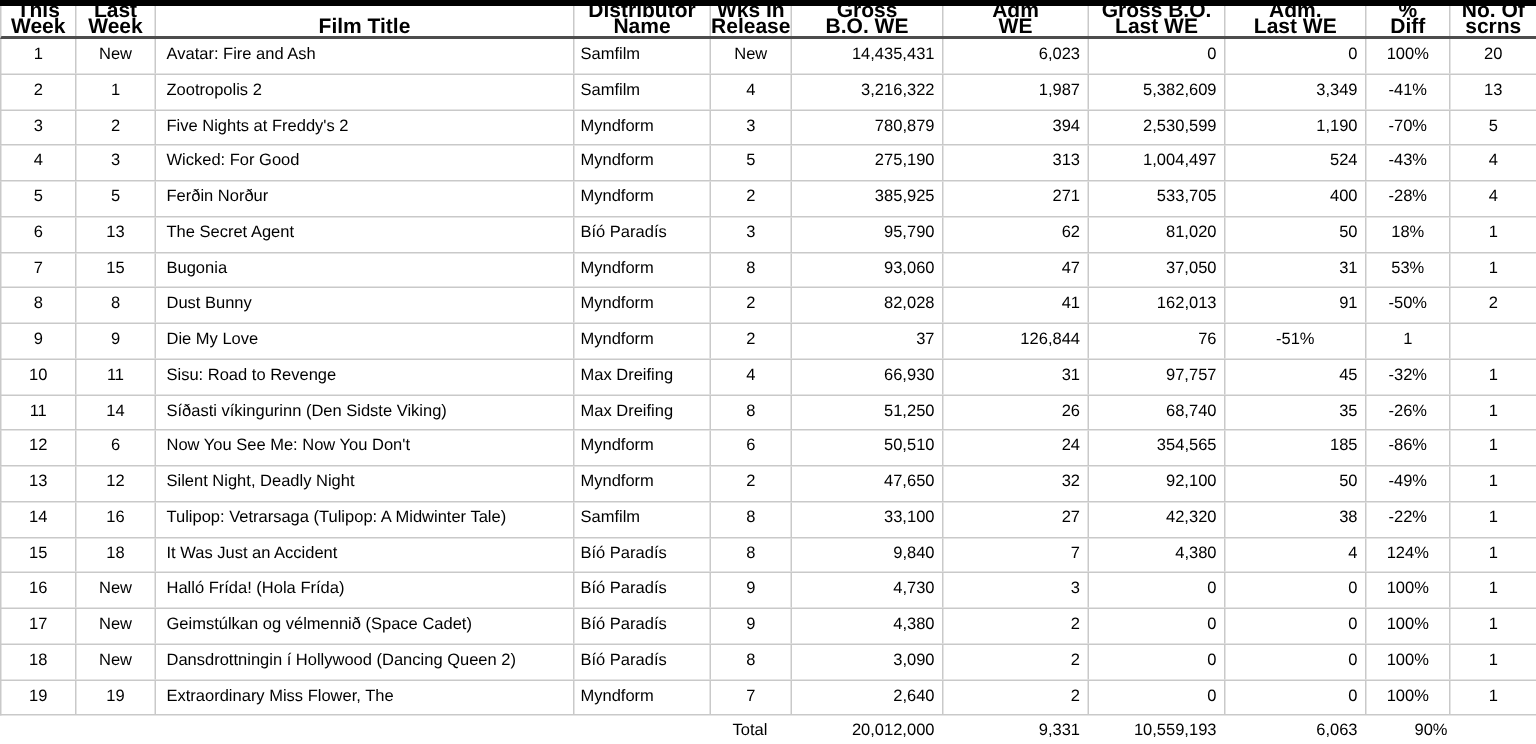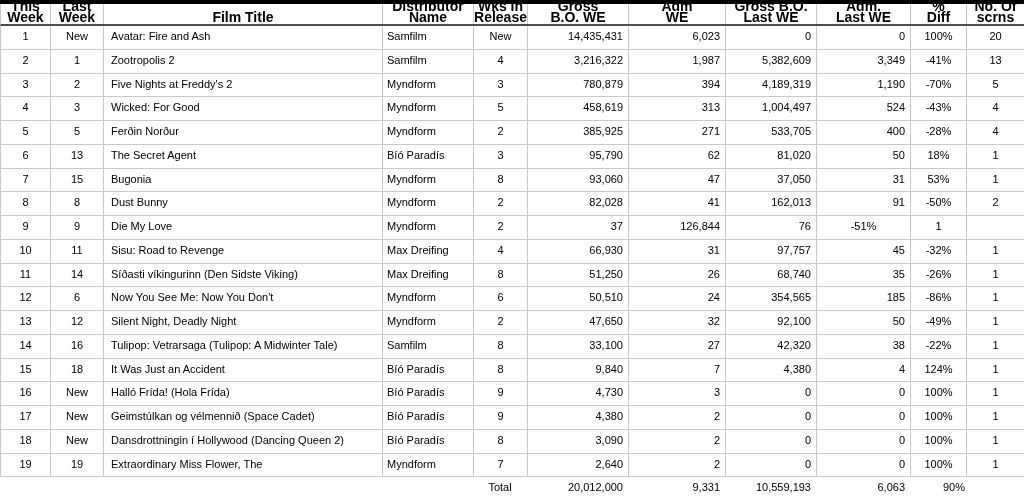--- a/index.html
+++ b/index.html
@@ -114,32 +114,32 @@
         <div class="cell al-c">13</div>
       </div>
       <div class="row body">
         <div class="cell al-c">3</div>
         <div class="cell al-c">2</div>
         <div class="cell al-l col-film">Five Nights at Freddy's 2</div>
         <div class="cell al-l col-dist">Myndform</div>
         <div class="cell al-c">3</div>
         <div class="cell al-r">780,879</div>
         <div class="cell al-r">394</div>
-        <div class="cell al-r">4,189,319</div>
+        <div class="cell al-r">2,530,599</div>
         <div class="cell al-r">1,190</div>
         <div class="cell al-c">-70%</div>
         <div class="cell al-c">5</div>
       </div>
       <div class="row body">
         <div class="cell al-c">4</div>
         <div class="cell al-c">3</div>
         <div class="cell al-l col-film">Wicked: For Good</div>
         <div class="cell al-l col-dist">Myndform</div>
         <div class="cell al-c">5</div>
-        <div class="cell al-r">458,619</div>
+        <div class="cell al-r">275,190</div>
         <div class="cell al-r">313</div>
         <div class="cell al-r">1,004,497</div>
         <div class="cell al-r">524</div>
         <div class="cell al-c">-43%</div>
         <div class="cell al-c">4</div>
       </div>
       <div class="row body">
         <div class="cell al-c">5</div>
         <div class="cell al-c">5</div>
         <div class="cell al-l col-film">Ferðin Norður</div>

